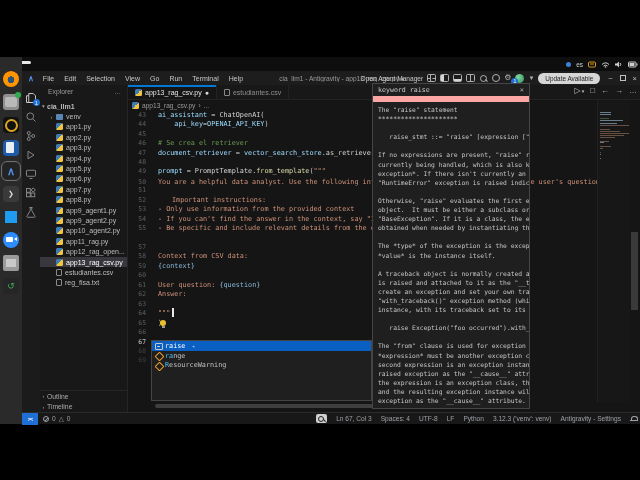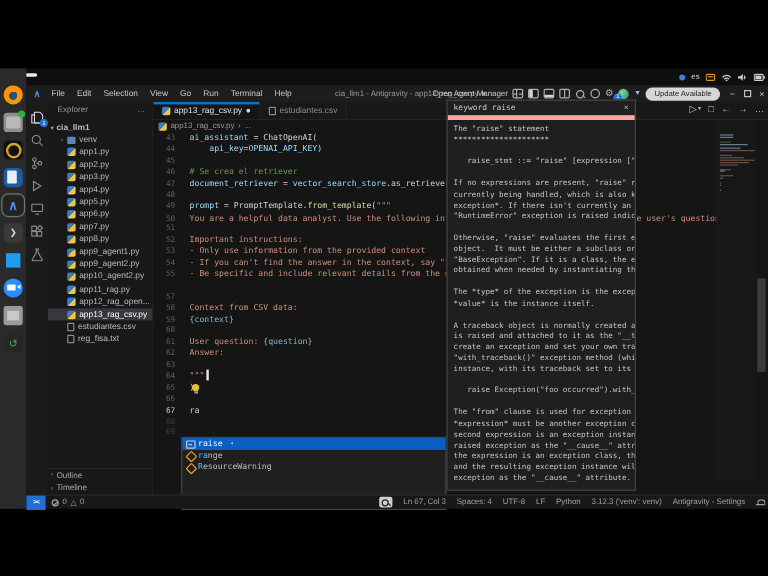--- a/index.html
+++ b/index.html
@@ -103,35 +103,35 @@
   .caret{position:absolute;left:172px;top:308px;width:1.5px;height:9px;background:#e8e8e8;z-index:4;}
   .bulb{position:absolute;left:160px;top:320px;width:6px;height:8px;z-index:4;}
   .bulb:before{content:"";position:absolute;left:0;top:0;width:6px;height:6px;border-radius:50%;background:#e8c22d;}
   .bulb:after{content:"";position:absolute;left:1.5px;bottom:0;width:3px;height:2px;background:#9a9a9a;}
   .hscroll{position:absolute;left:155px;top:404px;width:250px;height:4px;background:#3f3f3f;border-radius:2px;z-index:6;}
   .minimap{position:absolute;left:597px;top:100px;width:33px;height:302px;background:#171717;border-left:1px solid rgba(255,255,255,.04);z-index:3;}
   .mmbar{position:absolute;left:2px;height:1px;opacity:.7;}
   .vscroll{position:absolute;left:631px;top:232px;width:7px;height:78px;background:#3a3a3a;z-index:6;}
 
   
-  .suggest{position:absolute;left:151px;top:340px;width:221px;height:61px;background:#1f1f1f;border:1px solid #454545;z-index:8;font-family:"DejaVu Sans Mono",monospace;margin-top:24px;}
+  .suggest{position:absolute;left:151px;top:340px;width:221px;height:61px;background:#1f1f1f;border:1px solid #454545;z-index:8;font-family:"DejaVu Sans Mono",monospace;}
   .srow{display:flex;align-items:center;height:9.8px;font-size:6.8px;color:#c0c0c0;padding-left:3px;gap:3px;white-space:nowrap;}
   .srow.sel{background:#0a60c2;color:#fff;}
   .sic{flex:none;width:7px;height:7px;position:relative;}
   .sic-class:before{content:"";position:absolute;left:1px;top:1px;width:5px;height:5px;border:1px solid #ee9d28;border-radius:1px;transform:rotate(45deg);}
   .sic-keyword:before{content:"";position:absolute;left:0;top:1px;width:6px;height:5px;border:1px solid #c8c8c8;border-radius:1px;}
   .sic-keyword:after{content:"";position:absolute;left:1.5px;top:3.5px;width:3px;height:1px;background:#c8c8c8;}
   .sic-word{color:#c8c8c8;font-size:5px;line-height:7px;text-align:center;font-family:"Liberation Sans",sans-serif;}
   .srow .hl{color:#4fc1ff;}
   .srow.sel .hl{color:#fff;}
   .srow .more{margin-left:3px;color:#9cc3ef;font-size:5.5px;}
 
   
   .docpop{position:absolute;left:372px;top:83px;width:158px;height:326px;background:#1f1f1f;border:1px solid #454545;z-index:9;overflow:hidden;}
-  .dp-head{display:flex;align-items:center;justify-content:space-between;padding:2px 5px;font-family:"DejaVu Sans Mono",monospace;font-size:6.6px;color:#cccccc;border-bottom:4px solid #fca5a5;}
+  .dp-head{display:flex;align-items:center;justify-content:space-between;padding:2px 5px;font-family:"DejaVu Sans Mono",monospace;font-size:6.6px;color:#cccccc;border-bottom:6px solid #fca5a5;}
   .dp-close{color:#b0b0b0;font-size:7px;}
   .dp-body{padding:3px 4px 0 5px;font-family:"DejaVu Sans Mono",monospace;font-size:6.3px;line-height:9.1px;color:#c5c5c5;white-space:pre;overflow:hidden;}
 
   
   .statusbar{position:absolute;left:22px;top:412px;width:618px;height:12px;background:#181818;border-top:1px solid #2b2b2b;display:flex;align-items:center;font-size:6.6px;color:#9da0a6;z-index:10;}
   .remote{width:16px;height:12px;background:#1f6fd4;color:#fff;display:flex;align-items:center;justify-content:center;font-size:5.5px;letter-spacing:-1px;font-weight:bold;flex:none;}
   .probs{display:flex;align-items:center;gap:3px;margin-left:5px;}
   .err-ic{width:6px;height:6px;border:1px solid #9da0a6;border-radius:50%;position:relative;display:inline-block;}
   .err-ic:before{content:"";position:absolute;left:0;top:2px;width:5px;height:1px;background:#9da0a6;transform:rotate(-45deg);}
   .sb-right{position:absolute;right:3px;display:flex;align-items:center;gap:9px;white-space:nowrap;}
@@ -408,21 +408,21 @@
   <div class="code" id="code">
       <div class="cline" style="top: 0px;"><span class="ln">43</span><span class="tk-v">ai_assistant</span><span class="tk-d"> = </span><span class="tk-d">ChatOpenAI(</span></div>
       <div class="cline" style="top: 9.45px;"><span class="ln">44</span><span class="tk-v">    api_key</span><span class="tk-d">=</span><span class="tk-v">OPENAI_API_KEY</span><span class="tk-d">)</span></div>
       <div class="cline" style="top: 18.9px;"><span class="ln">45</span></div>
       <div class="cline" style="top: 28.35px;"><span class="ln">46</span><span class="tk-c"># Se crea el retriever</span></div>
       <div class="cline" style="top: 37.8px;"><span class="ln">47</span><span class="tk-v">document_retriever</span><span class="tk-d"> = </span><span class="tk-v">vector_search_store</span><span class="tk-d">.as_retriever()</span></div>
       <div class="cline" style="top: 47.25px;"><span class="ln">48</span></div>
       <div class="cline" style="top: 56.7px;"><span class="ln">49</span><span class="tk-v">prompt</span><span class="tk-d"> = </span><span class="tk-d">PromptTemplate.</span><span class="tk-f">from_template</span><span class="tk-d">(</span><span class="tk-s">"""</span></div>
       <div class="cline" style="top: 66.15px; align-items: flex-end;"><span class="ln">50</span><span class="tk-s">You are a helpful data analyst. Use the following information from the context to answer the user's question.</span></div>
       <div class="cline" style="top: 75.6px;"><span class="ln">51</span></div>
-      <div class="cline" style="top: 85.05px;"><span class="ln">52</span><span class="tk-s">Important instructions:</span></div>
+      <div class="cline" style="top: 85.05px; gap: 14px;"><span class="ln">52</span><span class="tk-s">Important instructions:</span></div>
       <div class="cline" style="top: 94.5px;"><span class="ln">53</span><span class="tk-s">- Only use information from the provided context</span></div>
       <div class="cline" style="top: 103.95px;"><span class="ln">54</span><span class="tk-s">- If you can't find the answer in the context, say "I don't have enough information"</span></div>
       <div class="cline" style="top: 113.4px;"><span class="ln">55</span><span class="tk-s">- Be specific and include relevant details from the data</span></div>
       <div class="cline" style="top: 132.3px;"><span class="ln">57</span></div>
       <div class="cline" style="top: 141.75px;"><span class="ln">58</span><span class="tk-s">Context from CSV data:</span></div>
       <div class="cline" style="top: 151.2px;"><span class="ln">59</span><span class="tk-ph">{context}</span></div>
       <div class="cline" style="top: 160.65px;"><span class="ln">60</span></div>
       <div class="cline" style="top: 170.1px;"><span class="ln">61</span><span class="tk-s">User question: </span><span class="tk-ph">{question}</span></div>
       <div class="cline" style="top: 179.55px;"><span class="ln">62</span><span class="tk-s">Answer:</span></div>
       <div class="cline" style="top: 189px;"><span class="ln">63</span></div>

